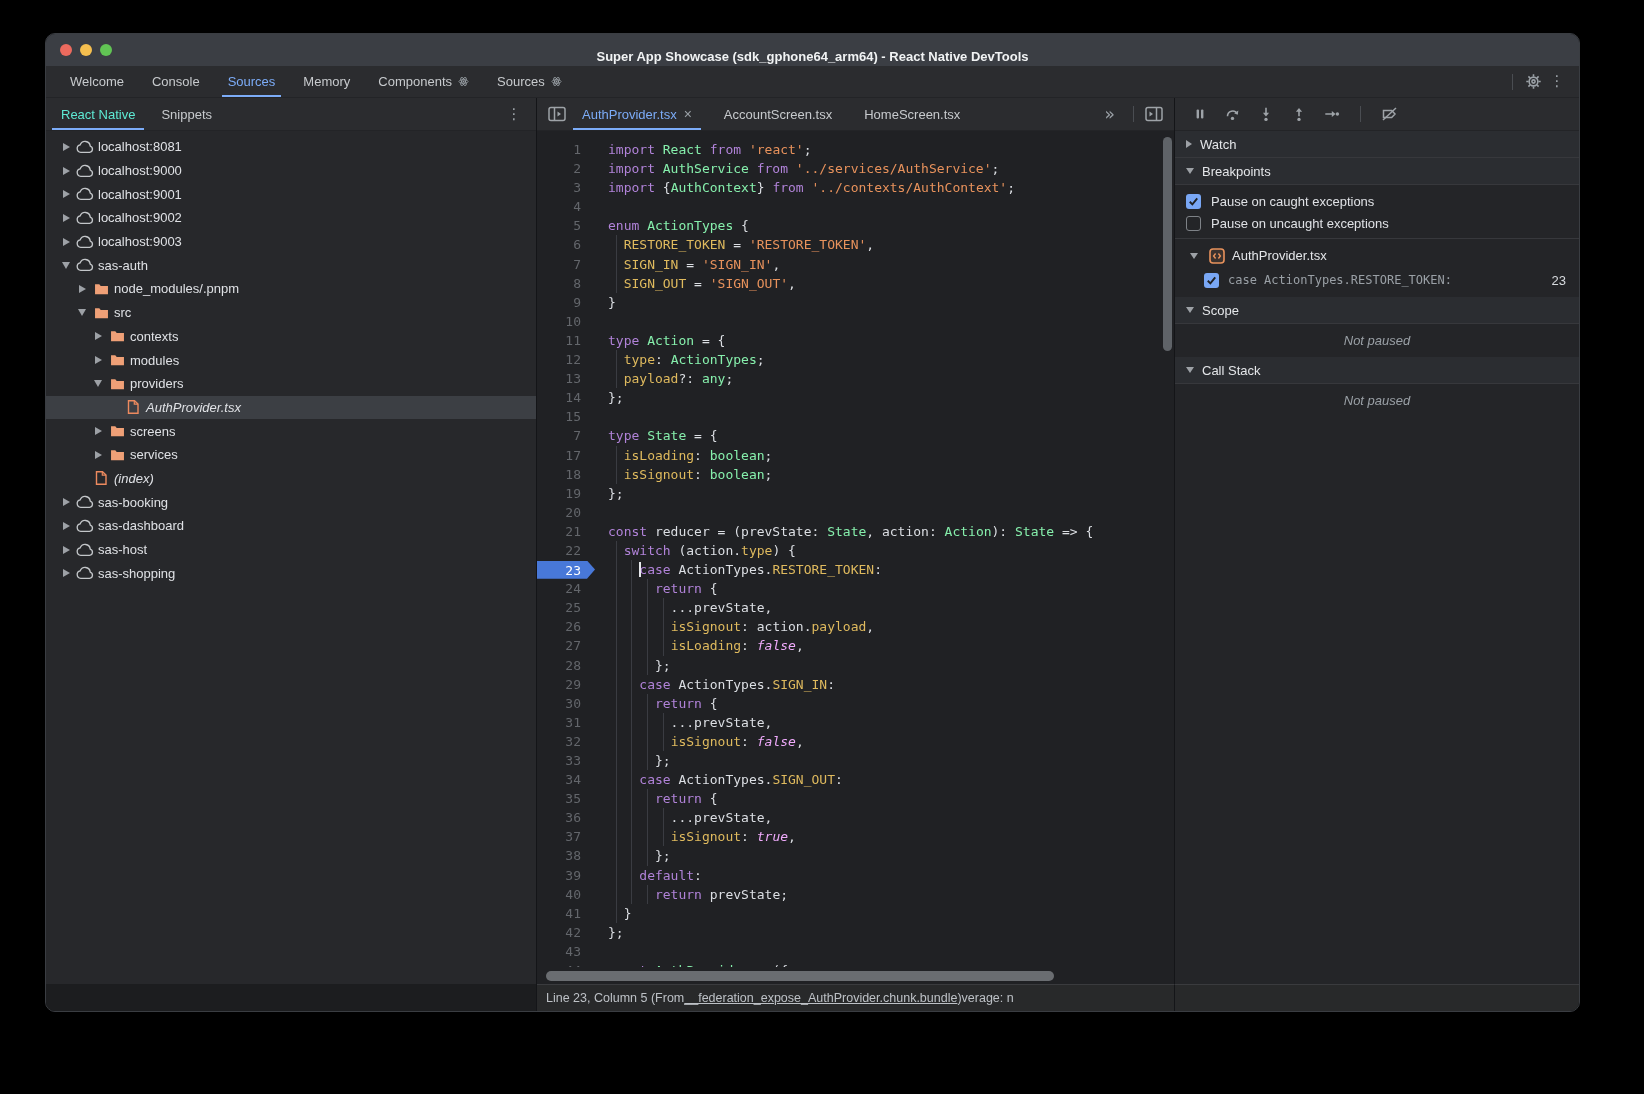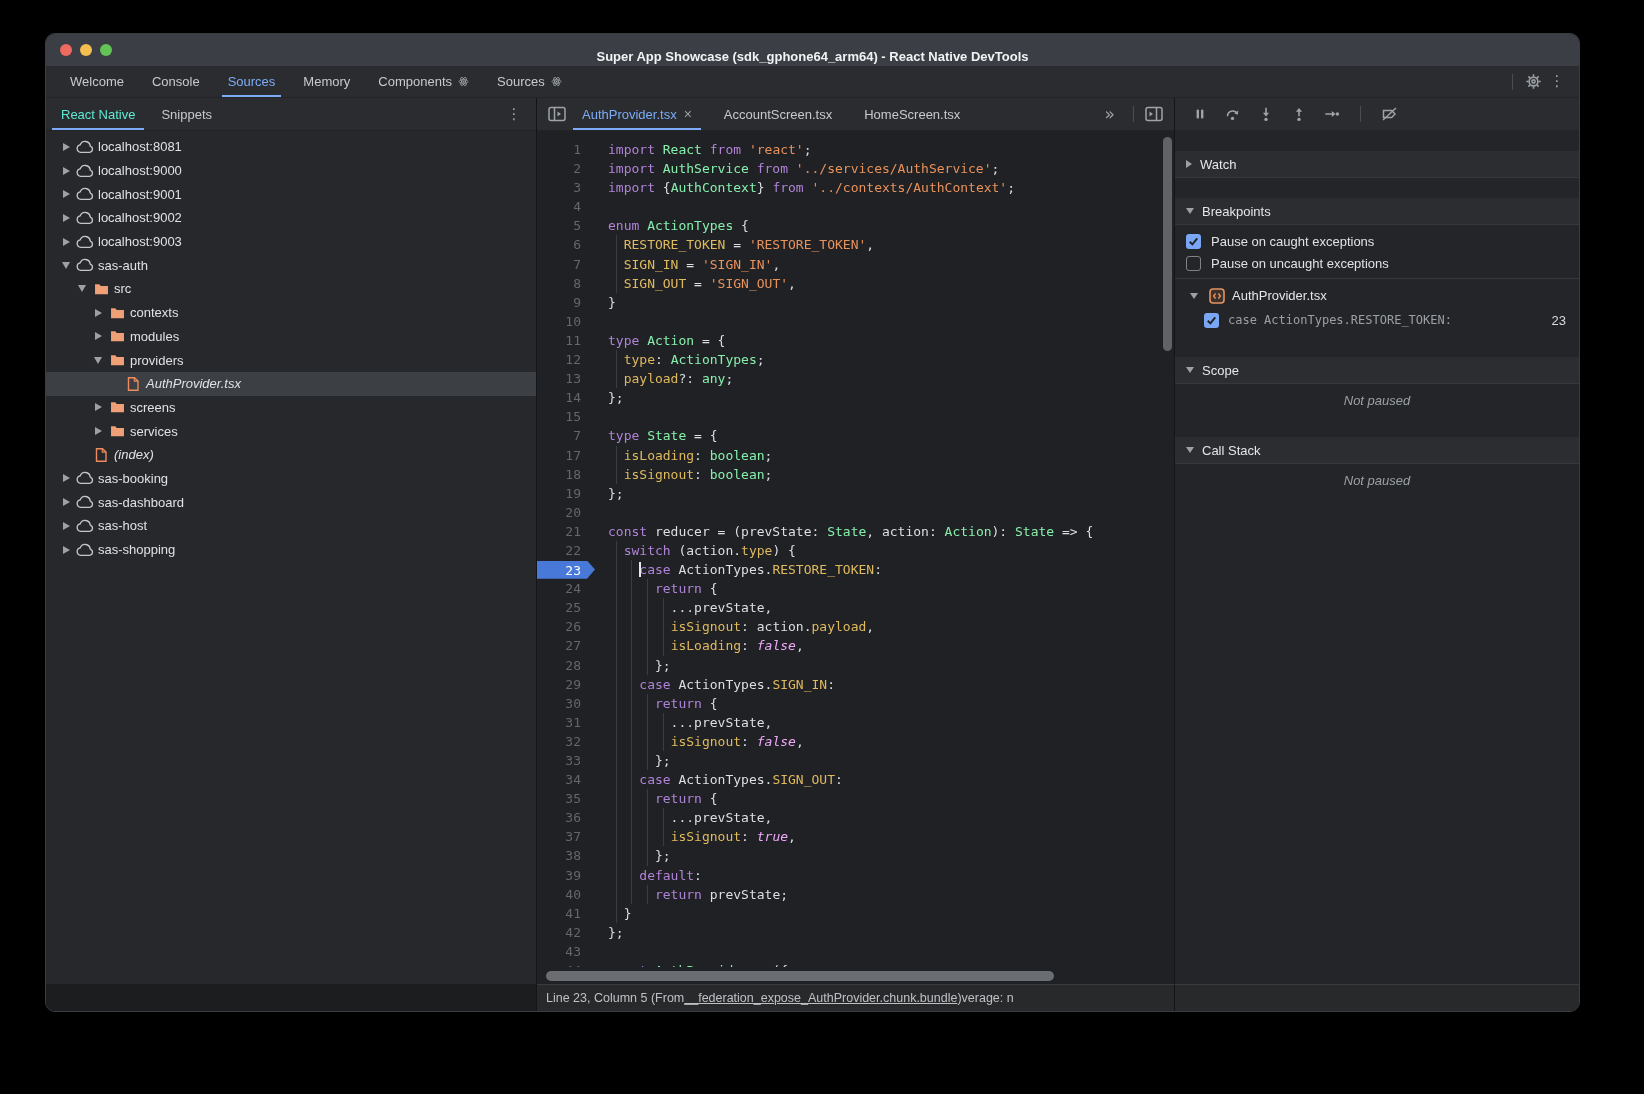--- a/index.html
+++ b/index.html
@@ -55,21 +55,21 @@
   .guide{position:absolute;top:0;bottom:0;width:1px;background:#3a3c42;}
   .caret{position:absolute;top:2px;bottom:2px;width:1.5px;background:#e6e9ed;z-index:3;}
   .tk{color:#b183d9;}.ti{color:#86efac;}.ts{color:#e8925c;}.tp{color:#dfba5e;}.tb{color:#f0abfc;font-style:italic;}.tw{color:#dcdfe4;}
   .hscroll{position:absolute;left:0;right:0;bottom:2px;height:12px;}
   .hthumb{position:absolute;left:9px;width:508px;top:1px;height:10px;border-radius:5px;background:#6a6d71;}
   .vthumb{position:absolute;right:2px;top:6px;width:9px;height:214px;border-radius:4.5px;background:#5f6368;}
   
   .sidebar{flex:1;background:#242528;display:flex;flex-direction:column;min-width:0;}
   .debug-toolbar{flex:0 0 32px;background:#2b2c2f;border-bottom:1px solid #232427;display:flex;align-items:center;padding-left:12px;gap:8px;}
   .dicon{width:25px;height:25px;display:flex;align-items:center;justify-content:center;}
-  .sec-header{height:26px;background:#2b2d31;border-bottom:1px solid #37383c;display:flex;align-items:center;gap:8px;padding-left:11px;color:#e4e6e9;font-size:13px;margin-top:20px;}
+  .sec-header{height:26px;background:#2b2d31;border-bottom:1px solid #37383c;display:flex;align-items:center;gap:8px;padding-left:11px;color:#e4e6e9;font-size:13px;}
   .sec-header + .sec-header{border-top:0;align-items:center;}
   .stri-c{width:0;height:0;border-left:6px solid #9da1a6;border-top:4px solid transparent;border-bottom:4px solid transparent;}
   .stri-e{width:0;height:0;border-top:6px solid #9da1a6;border-left:4px solid transparent;border-right:4px solid transparent;}
   .bp-options{padding:5px 0 4px 0;background:#242528;}
   .bp-option{height:22px;display:flex;align-items:center;gap:10px;padding-left:11px;color:#dfe1e5;font-size:13px;}
   .cb{width:15px;height:15px;border-radius:3px;box-sizing:border-box;display:flex;align-items:center;justify-content:center;flex:0 0 15px;}
   .cb.off{border:1.5px solid #7e8287;background:transparent;}
   .cb.on{background:#79a7f5;}
   .bp-files{border-top:1px solid #37383c;padding:4px 0 5px 0;}
   .bp-group{height:25px;display:flex;align-items:center;gap:7px;padding-left:11px;color:#e4e6e9;font-size:13px;}
@@ -230,20 +230,31 @@
             </span>
             <span class="tree-icon">
               <svg width="19" height="14" viewBox="0 0 20 14">
                 <path d="M5 12.6a4 4 0 0 1-.6-7.9A5.5 5.5 0 0 1 15 6a3.4 3.4 0 0 1-.7 6.6z" fill="none" stroke="#c3c6c9" stroke-width="1.4"></path>
               </svg>
             </span>
             <span class="tree-label">sas-auth</span>
           </div>
           <div class="tree-row" style="padding-left: 28px;">
             <span class="slot">
+              <span class="tri-c"></span>
+            </span>
+            <span class="tree-icon">
+              <svg width="15" height="12" viewBox="0 0 16 13">
+                <path d="M1 1.3h4.6l1.6 2H15v9H1z" fill="#efa077"></path>
+              </svg>
+            </span>
+            <span class="tree-label">node_modules/.pnpm</span>
+          </div>
+          <div class="tree-row" style="padding-left: 28px;">
+            <span class="slot">
               <span class="tri-e"></span>
             </span>
             <span class="tree-icon">
               <svg width="15" height="12" viewBox="0 0 16 13">
                 <path d="M1 1.3h4.6l1.6 2H15v9H1z" fill="#efa077"></path>
               </svg>
             </span>
             <span class="tree-label">src</span>
           </div>
           <div class="tree-row" style="padding-left: 44px;">

